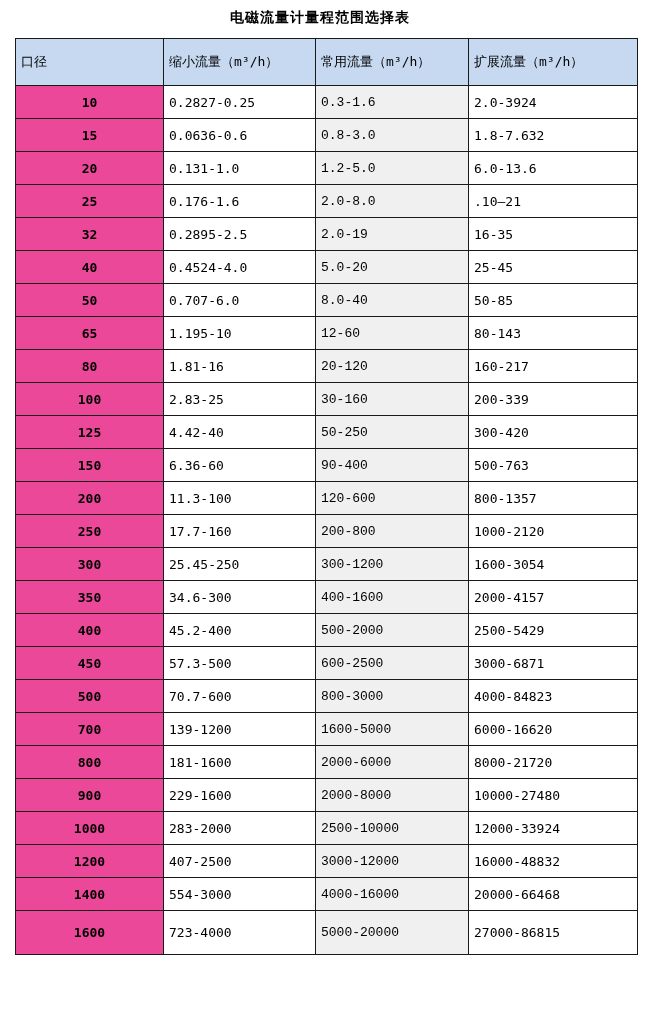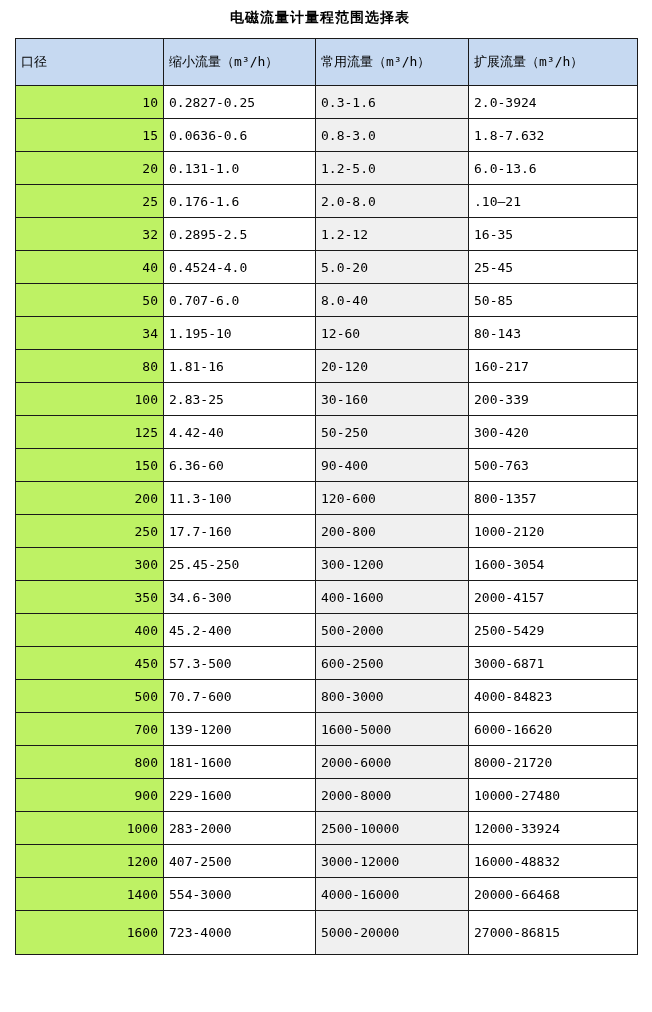--- a/index.html
+++ b/index.html
@@ -43,25 +43,27 @@
     white-space: nowrap;
   }
   .range-table thead th {
     background: #c6d9f1;
     text-align: left;
     height: 42px;
   }
   .range-table tbody tr { height: 33px; }
   .range-table tbody tr:last-child { height: 44px; }
   .range-table tbody td:first-child {
-    background: #bef264;
-    text-align: right;
+    background: #ec4899;
+    text-align: center;
+    font-weight: bold;
   }
   .range-table tbody td:nth-child(3) {
     background: #f0f0f0;
+    font-family: Liberation Mono, monospace;
   }
   .range-table tbody td {
     text-align: left;
     background: #ffffff;
   }
 </style>
 </head>
 <body>
 
 <div class="page">
@@ -103,37 +105,37 @@
         </tr>
         <tr>
           <td>25</td>
           <td>0.176-1.6</td>
           <td>2.0-8.0</td>
           <td>.10—21</td>
         </tr>
         <tr>
           <td>32</td>
           <td>0.2895-2.5</td>
-          <td>1.2-12</td>
+          <td>2.0-19</td>
           <td>16-35</td>
         </tr>
         <tr>
           <td>40</td>
           <td>0.4524-4.0</td>
           <td>5.0-20</td>
           <td>25-45</td>
         </tr>
         <tr>
           <td>50</td>
           <td>0.707-6.0</td>
           <td>8.0-40</td>
           <td>50-85</td>
         </tr>
         <tr>
-          <td>34</td>
+          <td>65</td>
           <td>1.195-10</td>
           <td>12-60</td>
           <td>80-143</td>
         </tr>
         <tr>
           <td>80</td>
           <td>1.81-16</td>
           <td>20-120</td>
           <td>160-217</td>
         </tr>

